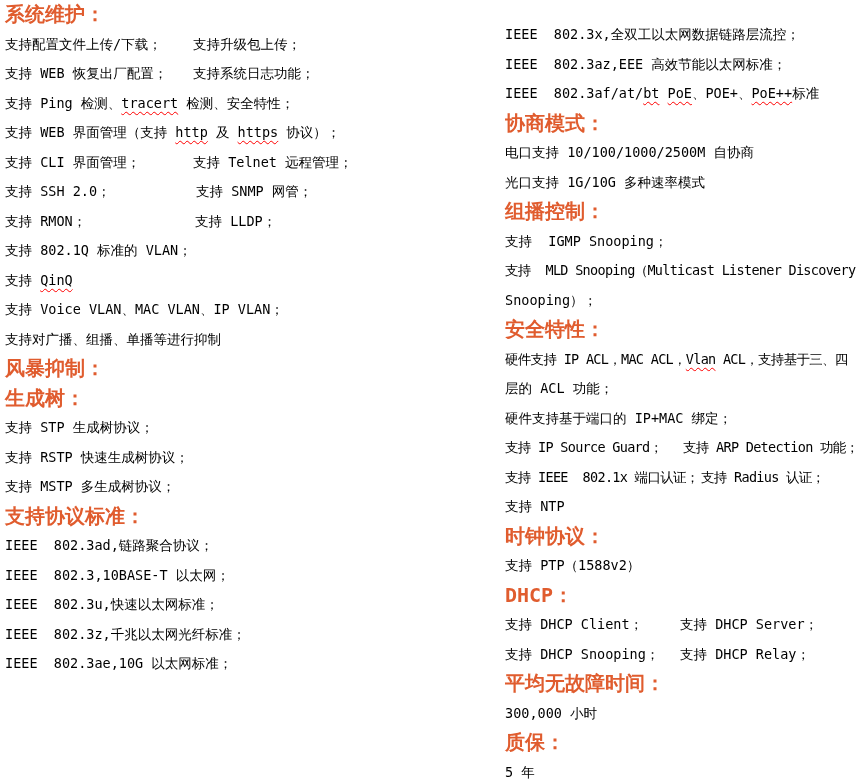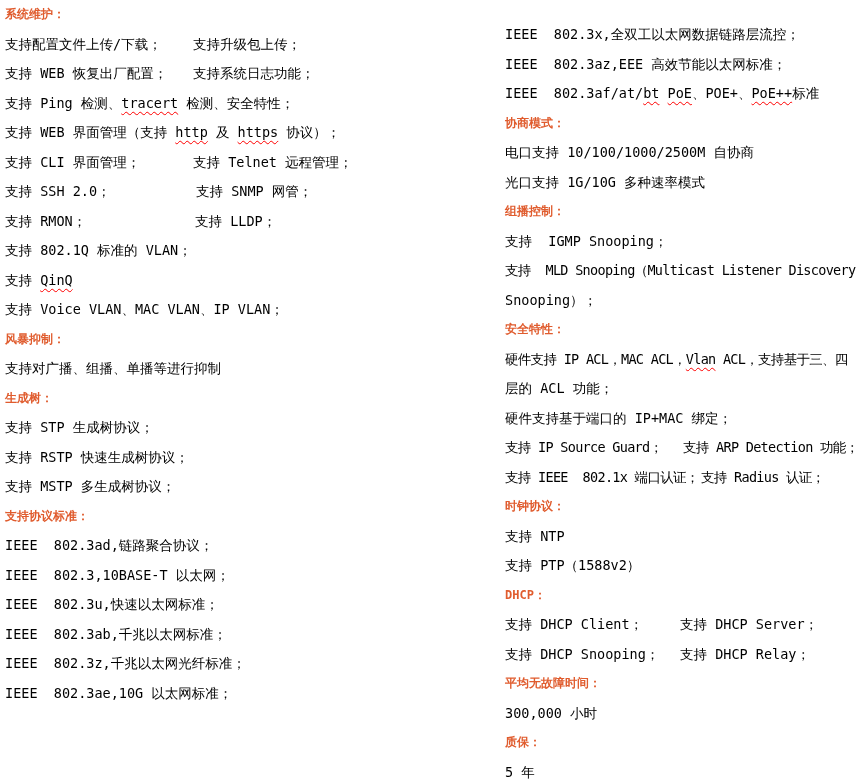--- a/index.html
+++ b/index.html
@@ -31,21 +31,21 @@
   .col-right { left: 505px; top: 20px; width: 353px; }
   .row {
     position: relative;
     height: 29.5px;
     line-height: 29.5px;
     white-space: pre;
   }
   .hd {
     color: var(--accent);
     font-weight: bold;
-    font-size: 12px;
+    font-size: 20px;
   }
   .wv {
     text-decoration-line: underline;
     text-decoration-style: wavy;
     text-decoration-color: var(--wavy);
     text-decoration-thickness: 1px;
     text-underline-offset: 3px;
     text-decoration-skip-ink: none;
   }
   .tab {
@@ -65,53 +65,52 @@
       <div class="row"><span>支持配置文件上传/下载；</span><span class="tab" style="left: 188px;">支持升级包上传；</span></div>
       <div class="row"><span>支持 WEB 恢复出厂配置；</span><span class="tab" style="left: 188px;">支持系统日志功能；</span></div>
       <div class="row"><span>支持 Ping 检测、</span><span class="wv">tracert</span><span> 检测、安全特性；</span></div>
       <div class="row"><span>支持 WEB 界面管理（支持 </span><span class="wv">http</span><span> 及 </span><span class="wv">https</span><span> 协议）；</span></div>
       <div class="row"><span>支持 CLI 界面管理；</span><span class="tab" style="left: 188px;">支持 Telnet 远程管理；</span></div>
       <div class="row"><span>支持 SSH 2.0；</span><span class="tab" style="left: 191px;">支持 SNMP 网管；</span></div>
       <div class="row"><span>支持 RMON；</span><span class="tab" style="left: 190px;">支持 LLDP；</span></div>
       <div class="row"><span>支持 802.1Q 标准的 VLAN；</span></div>
       <div class="row"><span>支持 </span><span class="wv">QinQ</span></div>
       <div class="row"><span>支持 Voice VLAN、MAC VLAN、IP VLAN；</span></div>
+      <div class="row"><span>支持对广播、组播、单播等进行抑制</span></div>
       <div class="row hd">风暴抑制：</div>
-      <div class="row"><span>支持对广播、组播、单播等进行抑制</span></div>
       <div class="row hd">生成树：</div>
       <div class="row"><span>支持 STP 生成树协议；</span></div>
       <div class="row"><span>支持 RSTP 快速生成树协议；</span></div>
       <div class="row"><span>支持 MSTP 多生成树协议；</span></div>
       <div class="row hd">支持协议标准：</div>
       <div class="row"><span>IEEE  802.3ad,链路聚合协议；</span></div>
       <div class="row"><span>IEEE  802.3,10BASE-T 以太网；</span></div>
       <div class="row"><span>IEEE  802.3u,快速以太网标准；</span></div>
-      <div class="row"><span>IEEE  802.3ab,千兆以太网标准；</span></div>
       <div class="row"><span>IEEE  802.3z,千兆以太网光纤标准；</span></div>
       <div class="row"><span>IEEE  802.3ae,10G 以太网标准；</span></div>
     </div>
   <div class="col col-right" id="col-right">
       <div class="row"><span>IEEE  802.3x,全双工以太网数据链路层流控；</span></div>
       <div class="row"><span>IEEE  802.3az,EEE 高效节能以太网标准；</span></div>
       <div class="row"><span>IEEE  802.3af/at/</span><span class="wv">bt</span><span> </span><span class="wv">PoE</span><span>、POE+、</span><span class="wv">PoE++</span><span>标准</span></div>
       <div class="row hd">协商模式：</div>
       <div class="row"><span>电口支持 10/100/1000/2500M 自协商</span></div>
       <div class="row"><span>光口支持 1G/10G 多种速率模式</span></div>
       <div class="row hd">组播控制：</div>
       <div class="row"><span>支持  IGMP Snooping；</span></div>
       <div class="row fit"><span>支持  MLD Snooping（Multicast Listener Discovery</span></div>
       <div class="row"><span>Snooping）；</span></div>
       <div class="row hd">安全特性：</div>
       <div class="row fit"><span>硬件支持 IP ACL，MAC ACL，</span><span class="wv">Vlan</span><span> ACL，支持基于三、四</span></div>
       <div class="row"><span>层的 ACL 功能；</span></div>
       <div class="row"><span>硬件支持基于端口的 IP+MAC 绑定；</span></div>
       <div class="row fit"><span>支持 IP Source Guard；</span><span class="tab" style="left: 178px;">支持 ARP Detection 功能；</span></div>
       <div class="row fit"><span>支持 IEEE  802.1x 端口认证；</span><span class="tab" style="left: 196px;">支持 Radius 认证；</span></div>
+      <div class="row"><span>支持 NTP</span></div>
       <div class="row hd">时钟协议：</div>
-      <div class="row"><span>支持 NTP</span></div>
       <div class="row"><span>支持 PTP（1588v2）</span></div>
       <div class="row hd">DHCP：</div>
       <div class="row"><span>支持 DHCP Client；</span><span class="tab" style="left: 175px;">支持 DHCP Server；</span></div>
       <div class="row"><span>支持 DHCP Snooping；</span><span class="tab" style="left: 175px;">支持 DHCP Relay；</span></div>
       <div class="row hd">平均无故障时间：</div>
       <div class="row"><span>300,000 小时</span></div>
       <div class="row hd">质保：</div>
       <div class="row"><span>5 年</span></div>
     </div>
 </div>

